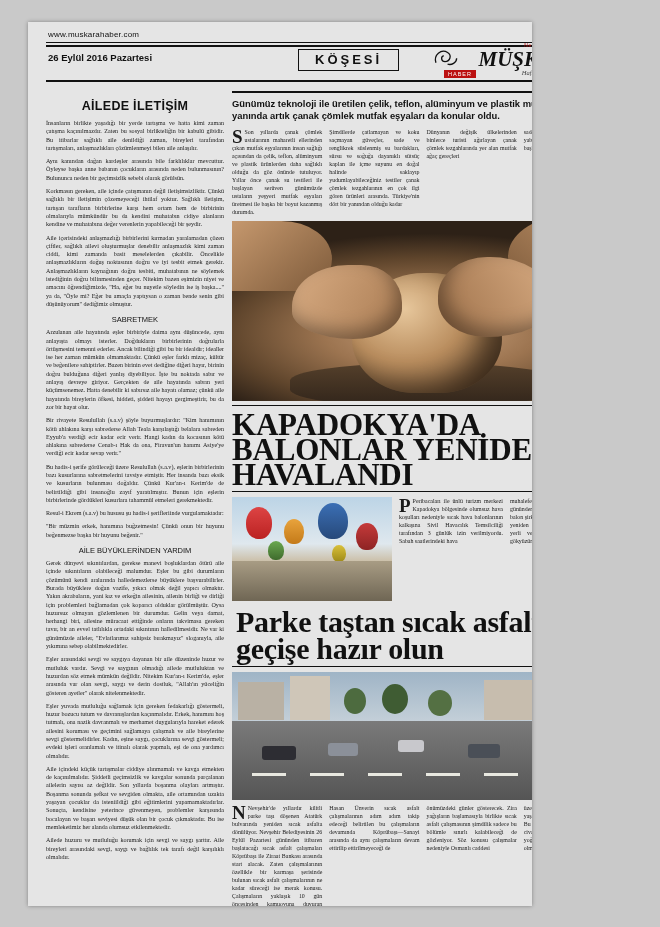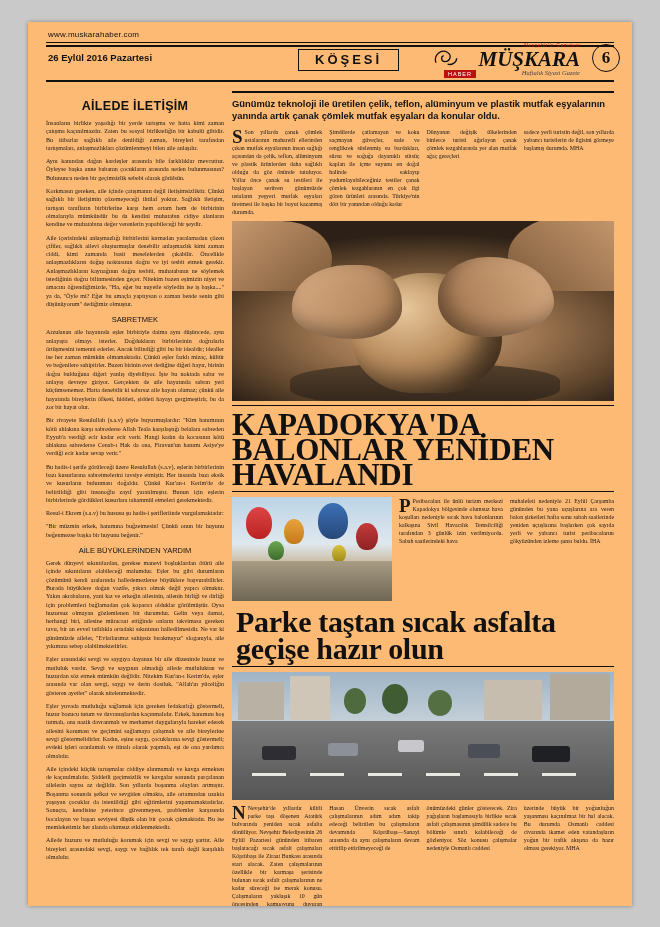--- a/index.html
+++ b/index.html
@@ -4,22 +4,22 @@
 <style>
   html,body{margin:0;padding:0;}
   body{
     width:660px;height:927px;
     background:#c9c9c9;
     font-family:"Liberation Serif", serif;
     overflow:hidden;
   }
   .page{
     position:absolute;left:28px;top:22px;
-    width:604px;height:884px;
-    background:#fdba74;
+    width:504px;height:884px;
+    background:#e5e5e5;
     box-shadow:0 0 4px rgba(0,0,0,.35);
     overflow:hidden;
   }
   
   .masthead{
     position:absolute;left:0;top:0;width:604px;height:62px;
   }
   .site-url{
     position:absolute;left:20px;top:8px;
     font-family:"Liberation Sans", sans-serif;

